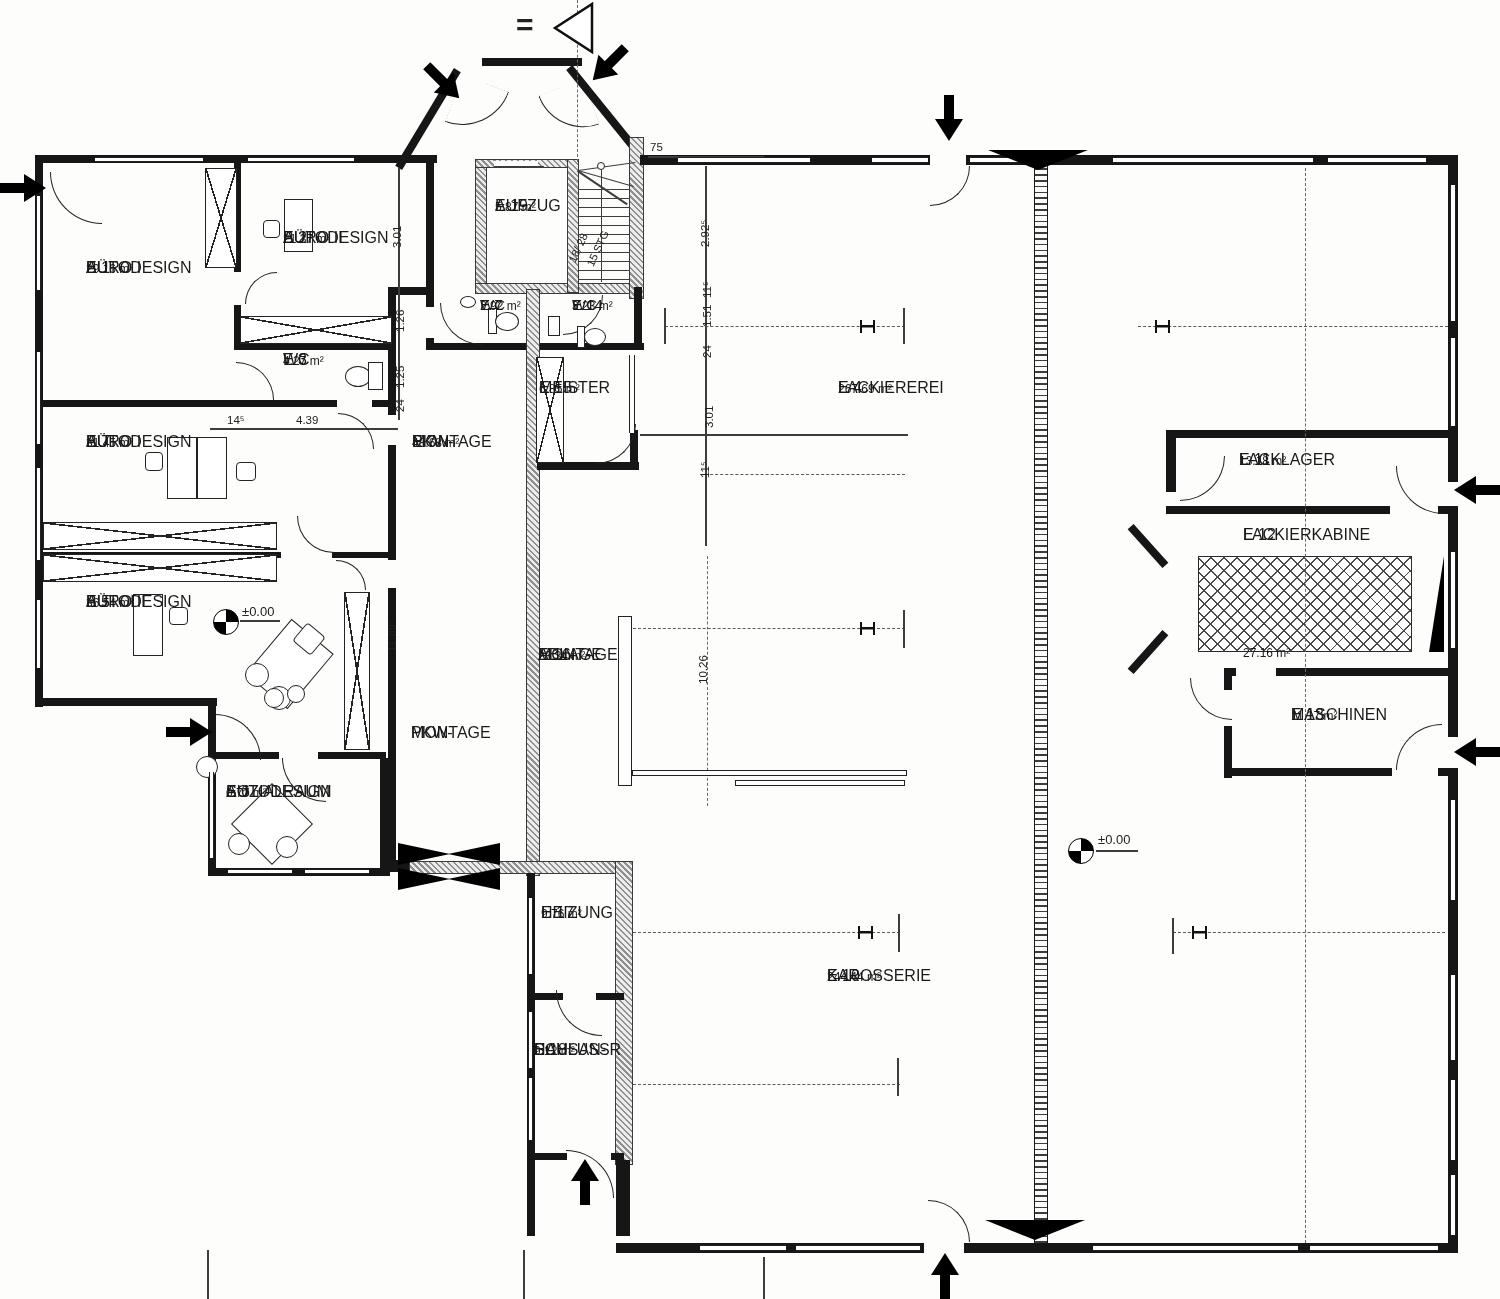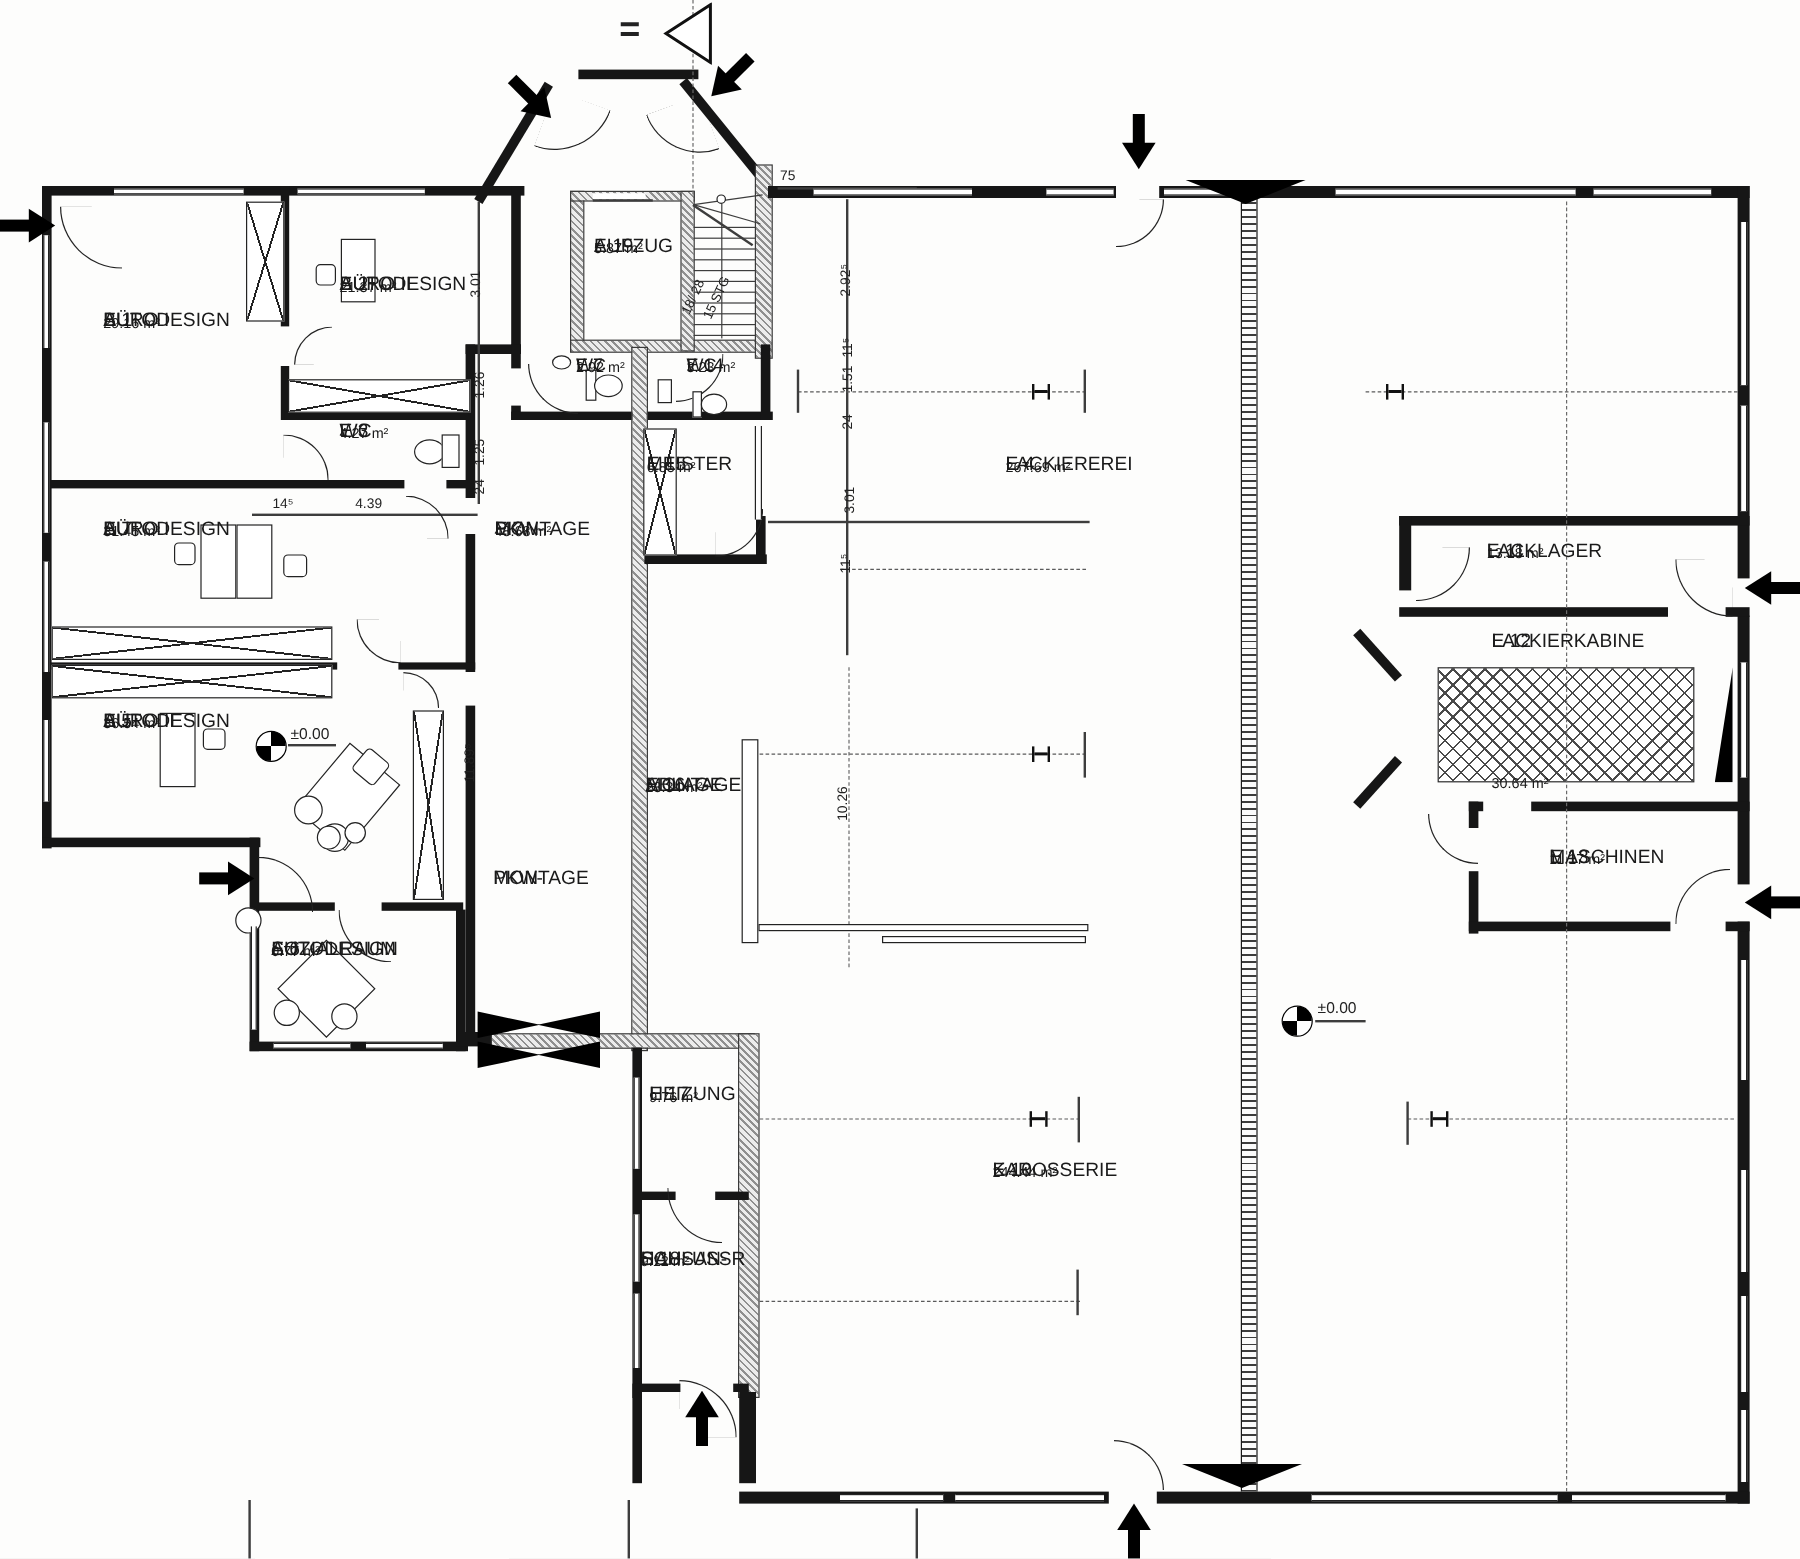--- a/index.html
+++ b/index.html
@@ -406,21 +406,21 @@
   <div class="rl" style="left:1239px;top:450px">
     <div>E 11</div>
       <div>LACKLAGER</div>
       <span class="ar">13.18 m²</span>
   </div>
   <div class="rl" style="left:1243px;top:525px">
     <div>E 12</div>
       <div>LACKIERKABINE</div>
   </div>
   <div class="rl ar" style="left:1243px;top:644px;font-size:12px">
-    <span>30.64 m²</span>
+    <span>27.16 m²</span>
   </div>
   <div class="rl" style="left:1291px;top:705px">
     <div>E 13</div>
       <div>MASCHINEN</div>
       <span class="ar">11.17 m²</span>
   </div>
   <div class="rl" style="left:572px;top:296px;font-size:15px;line-height:17px">
     <div>E 14</div>
       <div>WC</div>
       <span class="ar">3.23 m²</span>

